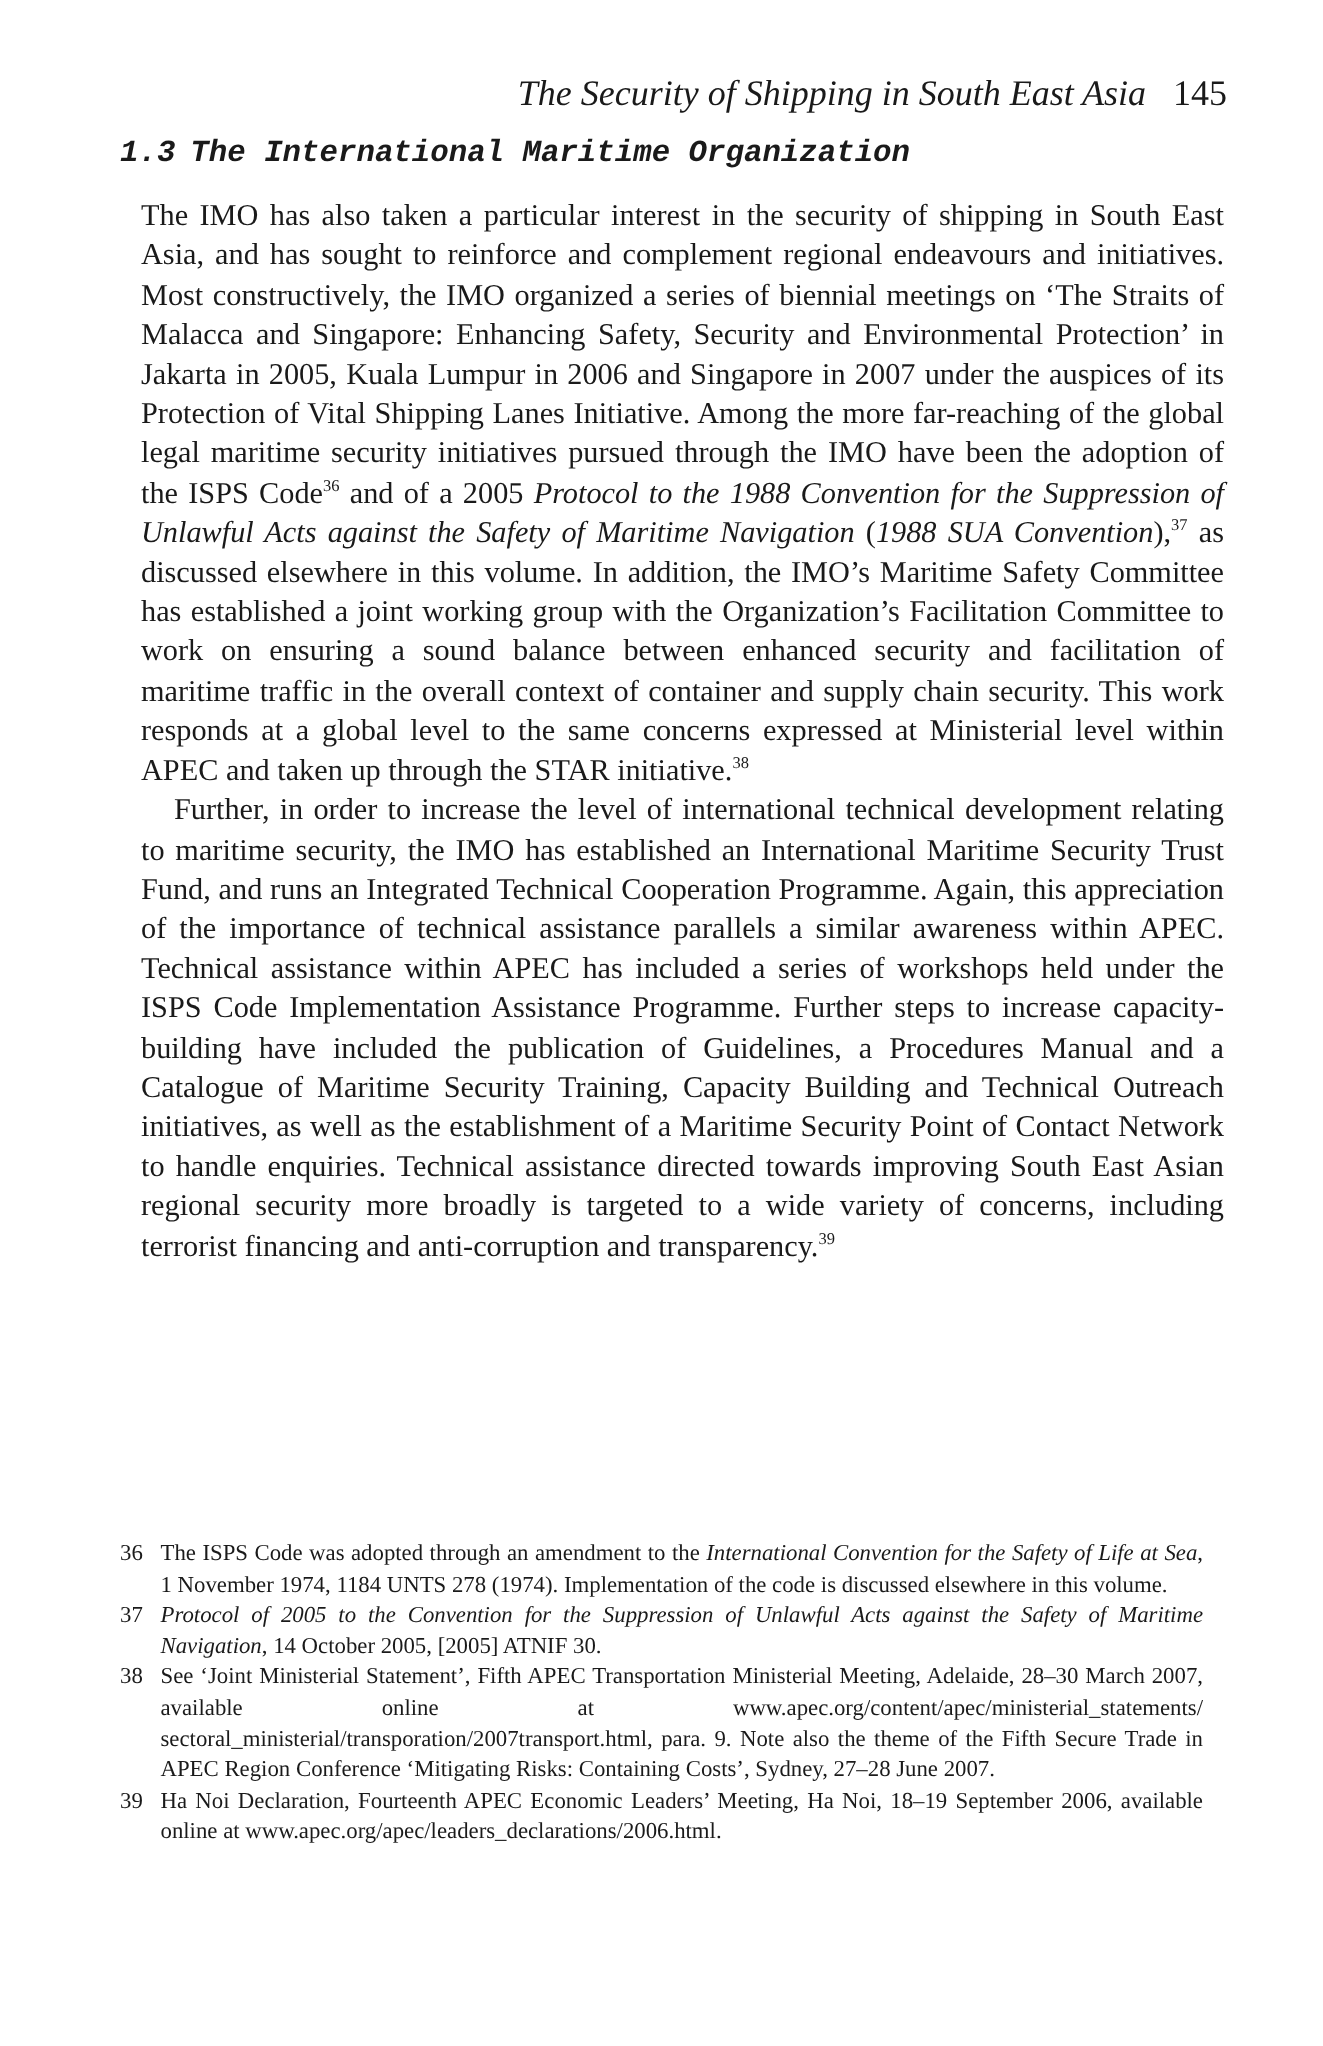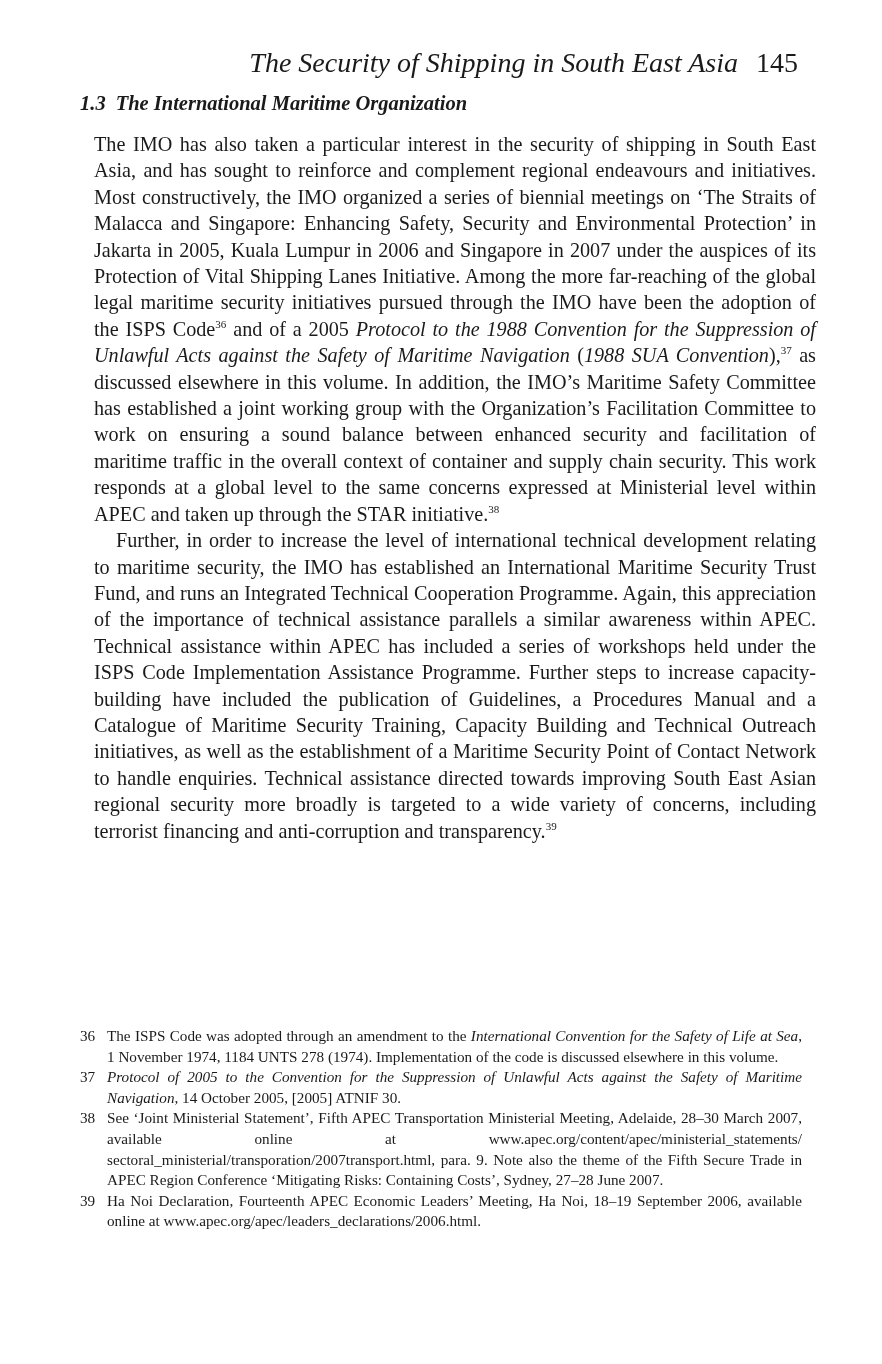--- a/index.html
+++ b/index.html
@@ -11,40 +11,41 @@
       width: 882px;
       height: 1364px;
       position: relative;
       overflow: hidden;
       font-family: "Liberation Serif", "DejaVu Serif", serif;
       color: #1a1a1a;
     }
     .running-head {
       position: absolute;
       top: 50px;
-      right: 84px;
-      font-size: 28px;
+      right: 64px;
+      font-size: 24px;
       line-height: 26px;
       white-space: nowrap;
     }
     .running-head .rh-title {
       font-style: italic;
     }
     .running-head .rh-page {
       margin-left: 18px;
     }
     .section-heading {
       position: absolute;
       top: 90px;
       left: 80px;
       font-size: 20.5px;
       font-weight: bold;
       font-style: italic;
       line-height: 26px;
       white-space: nowrap;
+      font-family: Liberation Mono, monospace;
     }
     .section-heading .sec-num {
       margin-right: 10px;
     }
     .body-text {
       position: absolute;
       top: 131px;
       left: 80px;
       width: 722px;
       font-size: 20.2px;

